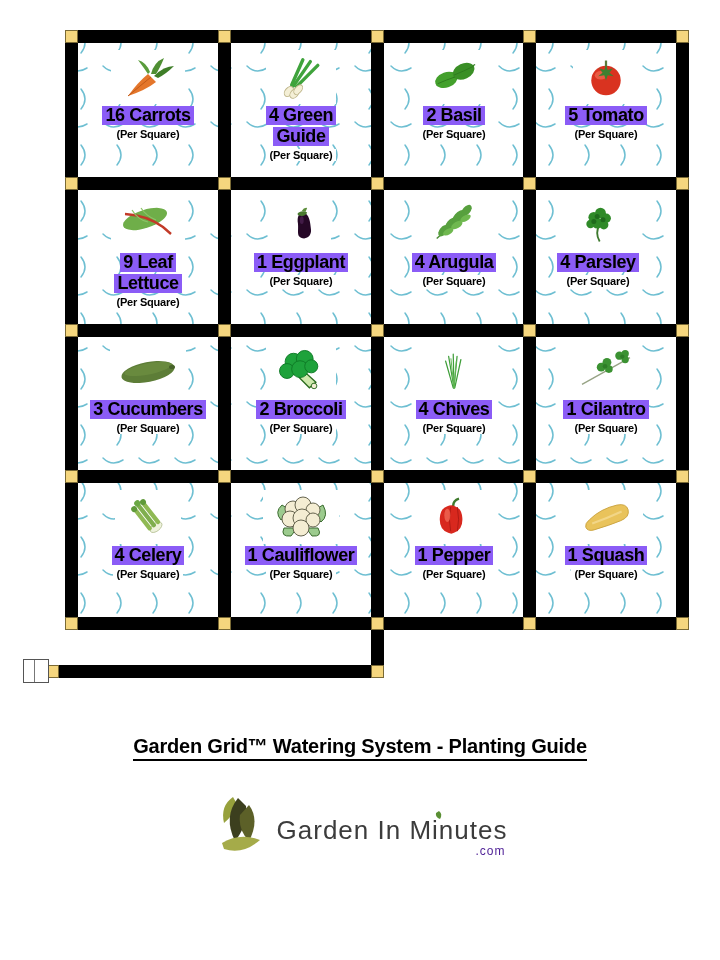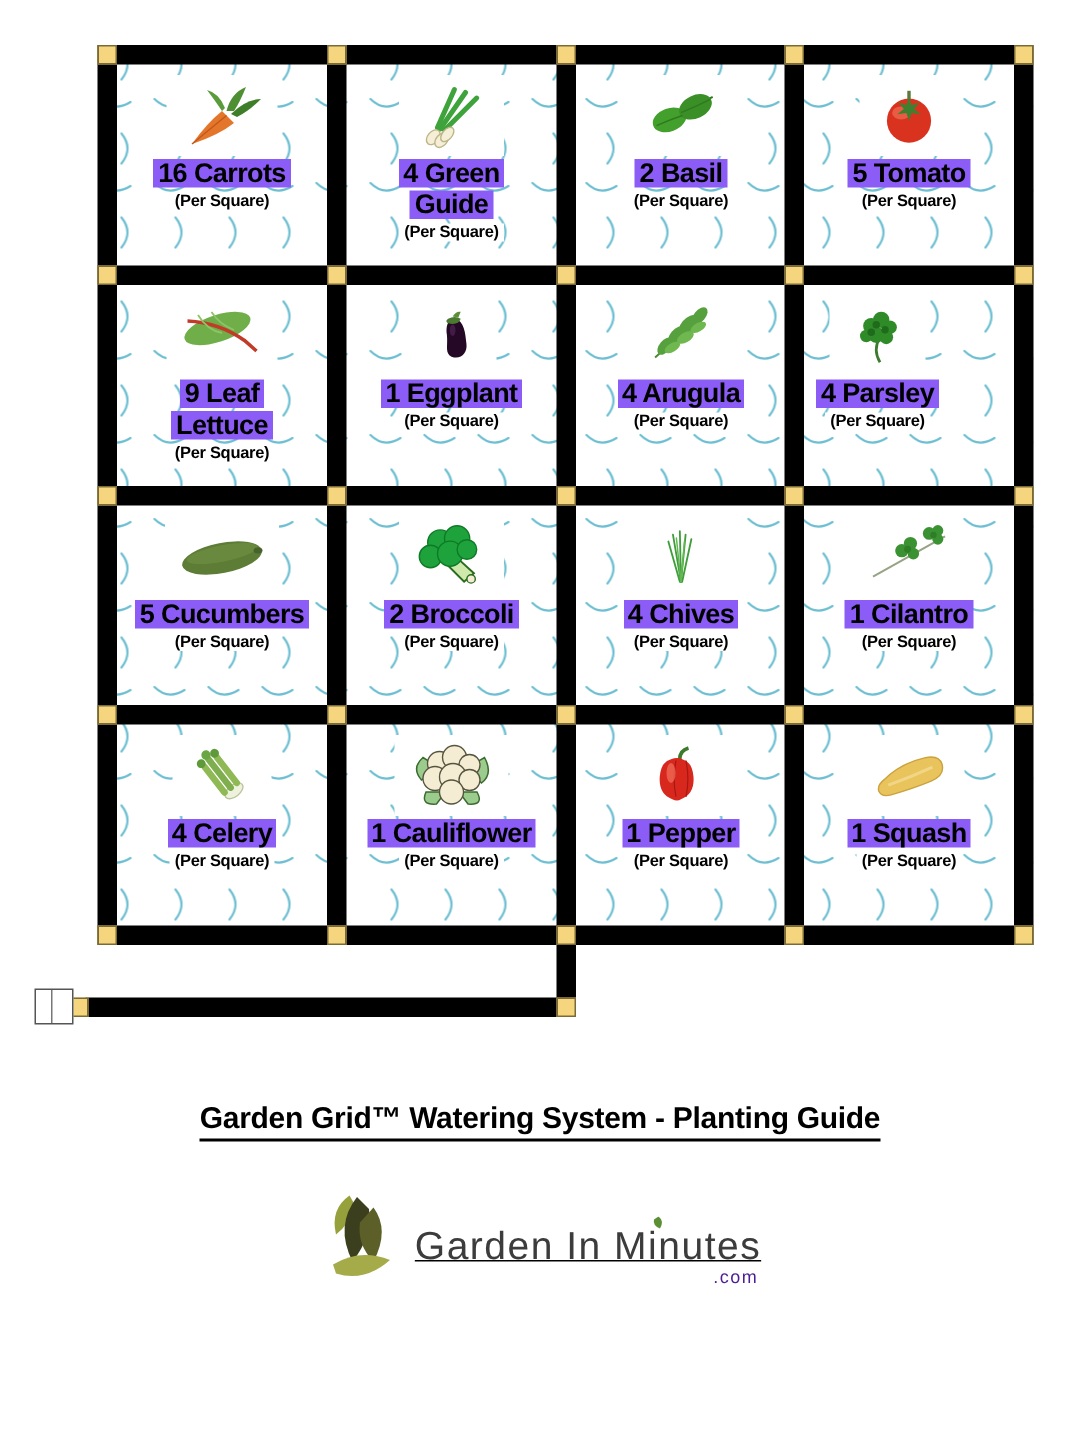--- a/index.html
+++ b/index.html
@@ -28,21 +28,21 @@
   .pipe-abs{position:absolute;background:#000;z-index:2;}
   .conn-abs{position:absolute;width:11px;height:11px;background:#f5d67e;border:1px solid #7a6a35;z-index:3;}
   .hose{position:absolute;left:23px;top:659px;width:24px;height:22px;background:#fff;
         border:1px solid #555;z-index:3;}
   .hose .split{position:absolute;left:10px;top:0;width:1px;height:100%;background:#777;}
   
   .title{position:absolute;top:735px;left:0;width:720px;text-align:center;z-index:4;}
   .title span{display:inline-block;font-weight:bold;font-size:20px;letter-spacing:-0.2px;color:#000;
               border-bottom:2px solid #000;padding-bottom:1px;}
   .logo{position:absolute;top:795px;left:0;width:720px;display:flex;
-        justify-content:center;align-items:center;gap:10px;z-index:4;text-decoration:underline;}
+        justify-content:center;align-items:center;gap:10px;z-index:4;}
   .logo-text-wrap{position:relative;padding-top:6px;}
   .logo-text{font-size:26px;color:#3c3c3c;letter-spacing:1px;}
   .logo-com{position:absolute;right:2px;bottom:-12px;font-size:12px;color:#4c1d95;letter-spacing:1px;}
   .i-leaf{position:absolute;left:158px;top:2px;}
 </style>
 </head>
 <body>
 
 <svg width="0" height="0" style="position:absolute" aria-hidden="true">
   <defs>
@@ -162,21 +162,21 @@
           <ellipse cx="24" cy="33" rx="3" ry="6" transform="rotate(60 24 33)"></ellipse>
           <ellipse cx="33" cy="26" rx="3.4" ry="6.5" transform="rotate(60 33 26)"></ellipse>
           <ellipse cx="42" cy="19" rx="3" ry="6" transform="rotate(60 42 19)"></ellipse>
         </g>
       </svg>
     </div>
     <div class="lbl">4 Arugula</div>
     <div class="per">(Per Square)</div>
   </div>
 
-  <div class="cell" style="left:450px;top:160px">
+  <div class="cell" style="left:463px;top:160px">
     <div class="veg">
       <svg viewBox="0 0 60 50" width="50" height="48">
         <path d="M32 46 q-6 -10 0 -20" stroke="#3e7a2e" stroke-width="2.2" fill="none"></path>
         <g fill="#2f8a28">
           <circle cx="25" cy="17" r="6.5"></circle>
             <circle cx="33" cy="12" r="6.5"></circle>
             <circle cx="40" cy="18" r="5.5"></circle>
           <circle cx="29" cy="24" r="6.5"></circle>
             <circle cx="21" cy="25" r="5"></circle>
             <circle cx="37" cy="26" r="5.5"></circle>
@@ -193,21 +193,21 @@
   </div>
 
   <div class="cell" style="left:13px;top:307px">
     <div class="veg">
       <svg viewBox="0 0 60 50" width="62" height="50">
         <ellipse cx="30" cy="26" rx="27" ry="10" transform="rotate(-11 30 26)" fill="#5d7d37"></ellipse>
         <ellipse cx="30" cy="23" rx="24" ry="5.5" transform="rotate(-11 30 23)" fill="#6d8f42" opacity="0.75"></ellipse>
         <ellipse cx="54" cy="21" rx="3" ry="2" fill="#47622a"></ellipse>
       </svg>
     </div>
-    <div class="lbl">5 Cucumbers</div>
+    <div class="lbl">3 Cucumbers</div>
     <div class="per">(Per Square)</div>
   </div>
 
   <div class="cell" style="left:166px;top:307px">
     <div class="veg">
       <svg viewBox="0 0 60 50" width="56" height="48">
         <path d="M34 26 L46 37 L39 43 L28 32 Z" fill="#cfe9ad" stroke="#2a6b1e" stroke-width="1.4"></path>
         <g fill="#1ea23b" stroke="#0e7a26" stroke-width="1">
           <circle cx="22" cy="15" r="9"></circle>
             <circle cx="34" cy="12" r="9"></circle>

